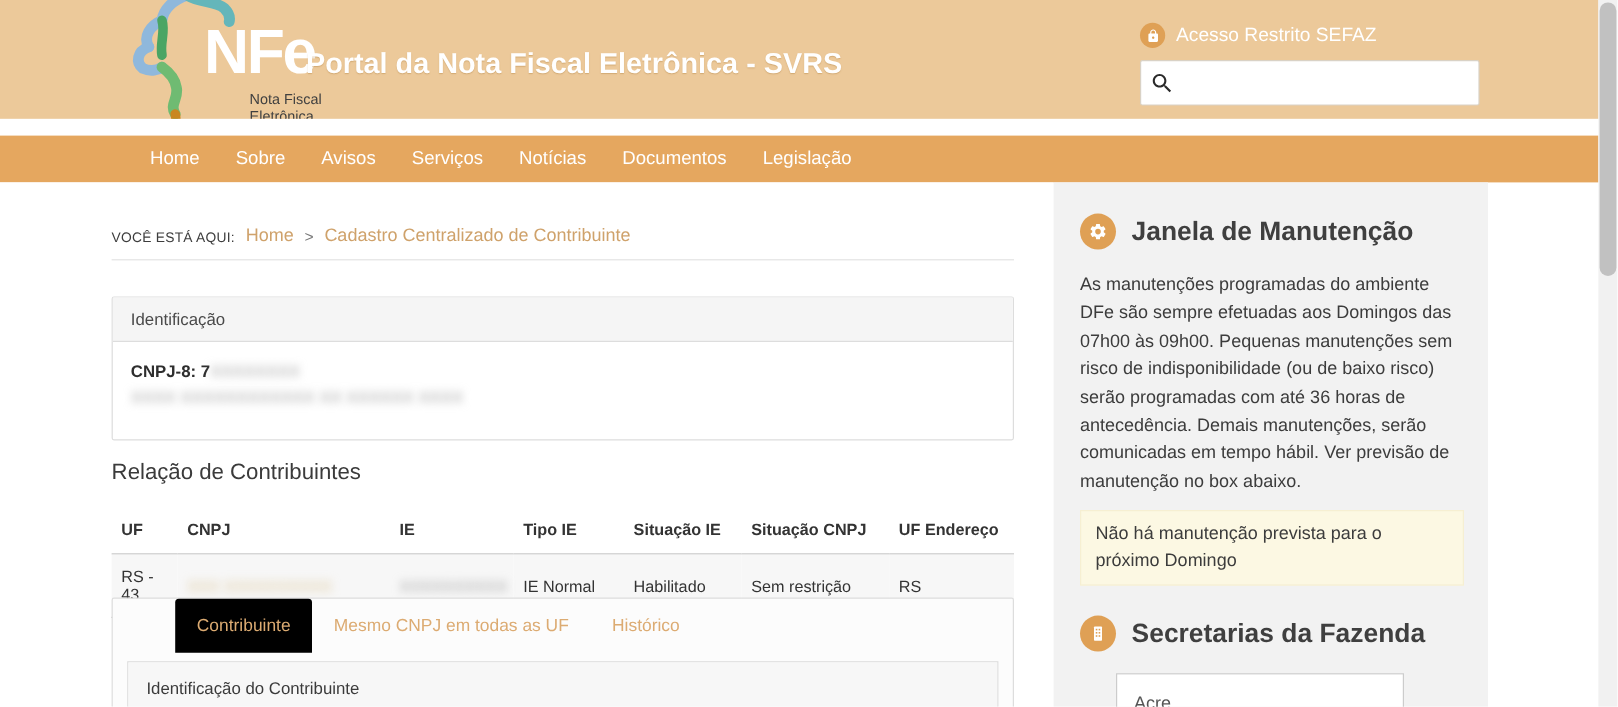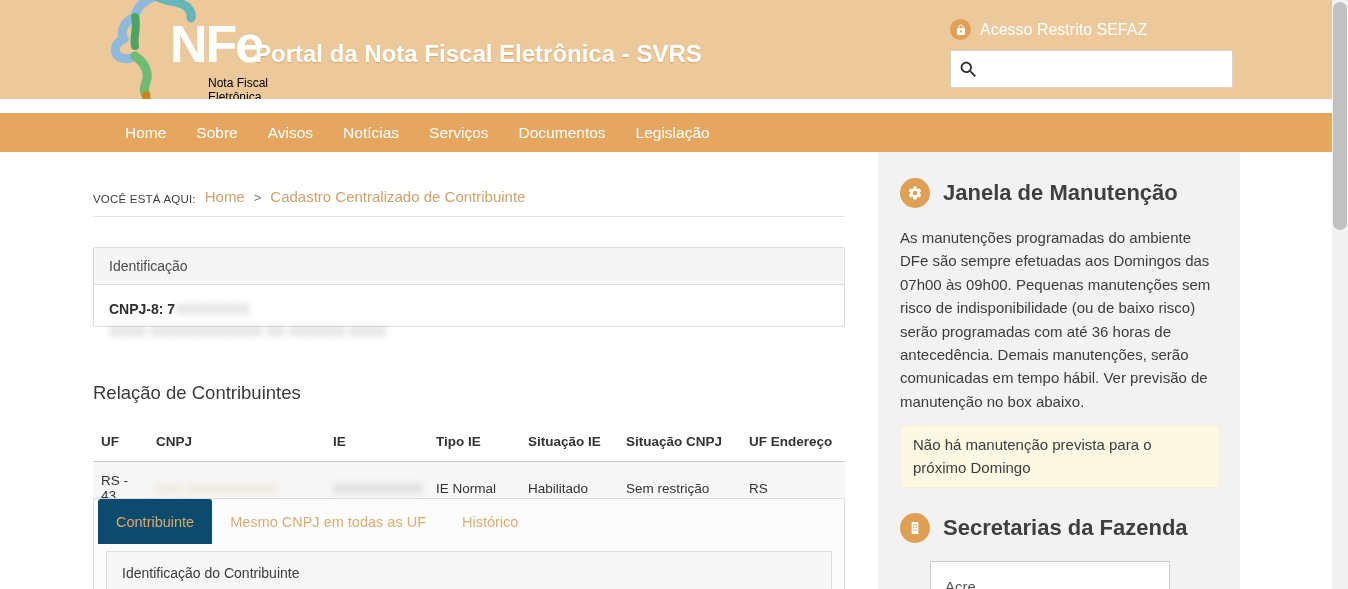--- a/index.html
+++ b/index.html
@@ -7,21 +7,21 @@
               font-family:"Liberation Sans", sans-serif; color:#333; }
   .page { position:relative; width:1348px; height:589px; overflow:hidden; }
 
   
   .header { position:absolute; left:0; top:0; width:1332px; height:99px;
             background:#ecc99a; overflow:hidden; }
   .logo { position:absolute; left:86px; top:-6px; width:176px; height:126px; }
   .logo svg { position:absolute; left:0; top:0; }
   .logo-nfe { position:absolute; left:84px; top:20px; font-size:52px; font-weight:bold;
               color:#fff; letter-spacing:-2px; }
-  .logo-sub { position:absolute; left:122px; color:#000000; font-size:12px; white-space:nowrap; }
+  .logo-sub { position:absolute; left:122px; color:#404040; font-size:12px; white-space:nowrap; }
   .logo-sub1 { top:82px; } .logo-sub2 { top:96px; }
   .site-title { position:absolute; left:255px; top:40px; font-size:24px; font-weight:bold;
                 color:#fff; text-shadow:0 1px 1px rgba(160,110,40,.35); white-space:nowrap; }
   .restricted { position:absolute; left:950px; top:19px; display:flex; align-items:center; gap:9px;
                 color:#fff; font-size:16px; cursor:pointer; }
   .icon-circle { width:21px; height:21px; border-radius:50%; background:#dfa055;
                  display:flex; align-items:center; justify-content:center; flex:0 0 auto; }
   .searchbox { position:absolute; left:950px; top:50px; width:283px; height:38px; background:#fff;
                border:1px solid #d9d2c6; border-radius:2px; display:flex; align-items:center; }
   .searchbox input { flex:1; border:none; outline:none; font-size:16px; color:#555;
@@ -37,21 +37,21 @@
 
   
   .main { position:absolute; left:0; top:152px; width:878px; height:437px; background:#fff; overflow:hidden; }
   .breadcrumb { position:absolute; left:93px; top:36px; display:flex; align-items:flex-end; gap:9px;
                 white-space:nowrap; }
   .bc-label { font-size:11.5px; color:#3d3d3d; letter-spacing:.2px; }
   .bc-link { font-size:15px; color:#cfa26b; cursor:pointer; }
   .bc-sep { font-size:13px; color:#777; }
   .rule { position:absolute; left:93px; top:64px; width:752px; border-top:1px solid #e3e3e3; }
 
-  .panel { position:absolute; left:93px; top:95px; width:752px; height:80px;
+  .panel { position:absolute; left:93px; top:95px; width:752px; height:120px;
            border:1px solid #ddd; border-radius:2px; background:#fff; }
   .panel-head { height:37px; background:#f5f5f5; border-bottom:1px solid #ddd;
                 display:flex; align-items:center; padding-left:15px; font-size:14px; color:#4a4a4a; }
   .panel-body { padding:13px 15px; font-size:14px; line-height:1.6; }
   .bold { font-weight:bold; color:#2e2e2e;margin-top:32px; }
   .redacted { filter:blur(3.5px); color:#a5a5a5; user-select:none; }
   .redacted-amber { filter:blur(4px); color:#dcc79a; user-select:none; }
 
   .section-title { position:absolute; left:93px; top:230px; font-size:18.5px; color:#3b3b3b; }
 
@@ -59,21 +59,21 @@
             table-layout:fixed; font-size:13.5px; }
   .ctable th { text-align:left; font-weight:bold; color:#333; padding:10px 8px 12px 8px;
                border-bottom:1px solid #ccc; }
   .ctable td { padding:11px 8px; color:#333; background:#f7f7f7; border-bottom:1px solid #a3a3a3; }
 
   .tabpanel { position:absolute; left:93px; top:346px; width:752px; height:220px;
               border:1px solid #ddd; background:#fcfcfc; border-radius:2px; }
   .tabs { display:flex; padding-left:4px; height:45px; align-items:stretch; }
   .tab { padding:0 18px; display:flex; align-items:center; font-size:14.5px; color:#dcab72;
          cursor:pointer; border-radius:3px 3px 0 0; }
-  .tab.active { background:#0c4a6e; }
+  .tab.active { background:#000000;margin-left:48px; }
   .inner-panel { margin:7px 12px 0 12px; border:1px solid #ddd; background:#fff; }
   .inner-head { background:#f7f7f7; border-bottom:1px solid #ddd; padding:13px 15px;
                 font-size:14px; color:#3b3b3b; }
 
   
   .sidebar { position:absolute; left:878px; top:152px; width:362px; height:437px;
              background:#f2f2f2; padding:26px 22px; }
   .side-h { display:flex; align-items:center; gap:13px; color:#3f3f3f; font-size:22px; font-weight:600; }
   .icon-circle-lg { width:30px; height:30px; border-radius:50%; background:#dfa055;
                     display:flex; align-items:center; justify-content:center; flex:0 0 auto; }
@@ -129,22 +129,22 @@
           </svg>
       </span>
     </div>
   </div>
 
   <div class="nav">
     <ul>
       <li>Home</li>
       <li>Sobre</li>
       <li>Avisos</li>
+      <li>Serviços</li>
       <li>Notícias</li>
-      <li>Serviços</li>
       <li>Documentos</li>
       <li>Legislação</li>
     </ul>
   </div>
 
   <div class="main">
 
     <div class="breadcrumb">
       <span class="bc-label">VOCÊ ESTÁ AQUI:</span>
       <span class="bc-link">Home</span>

